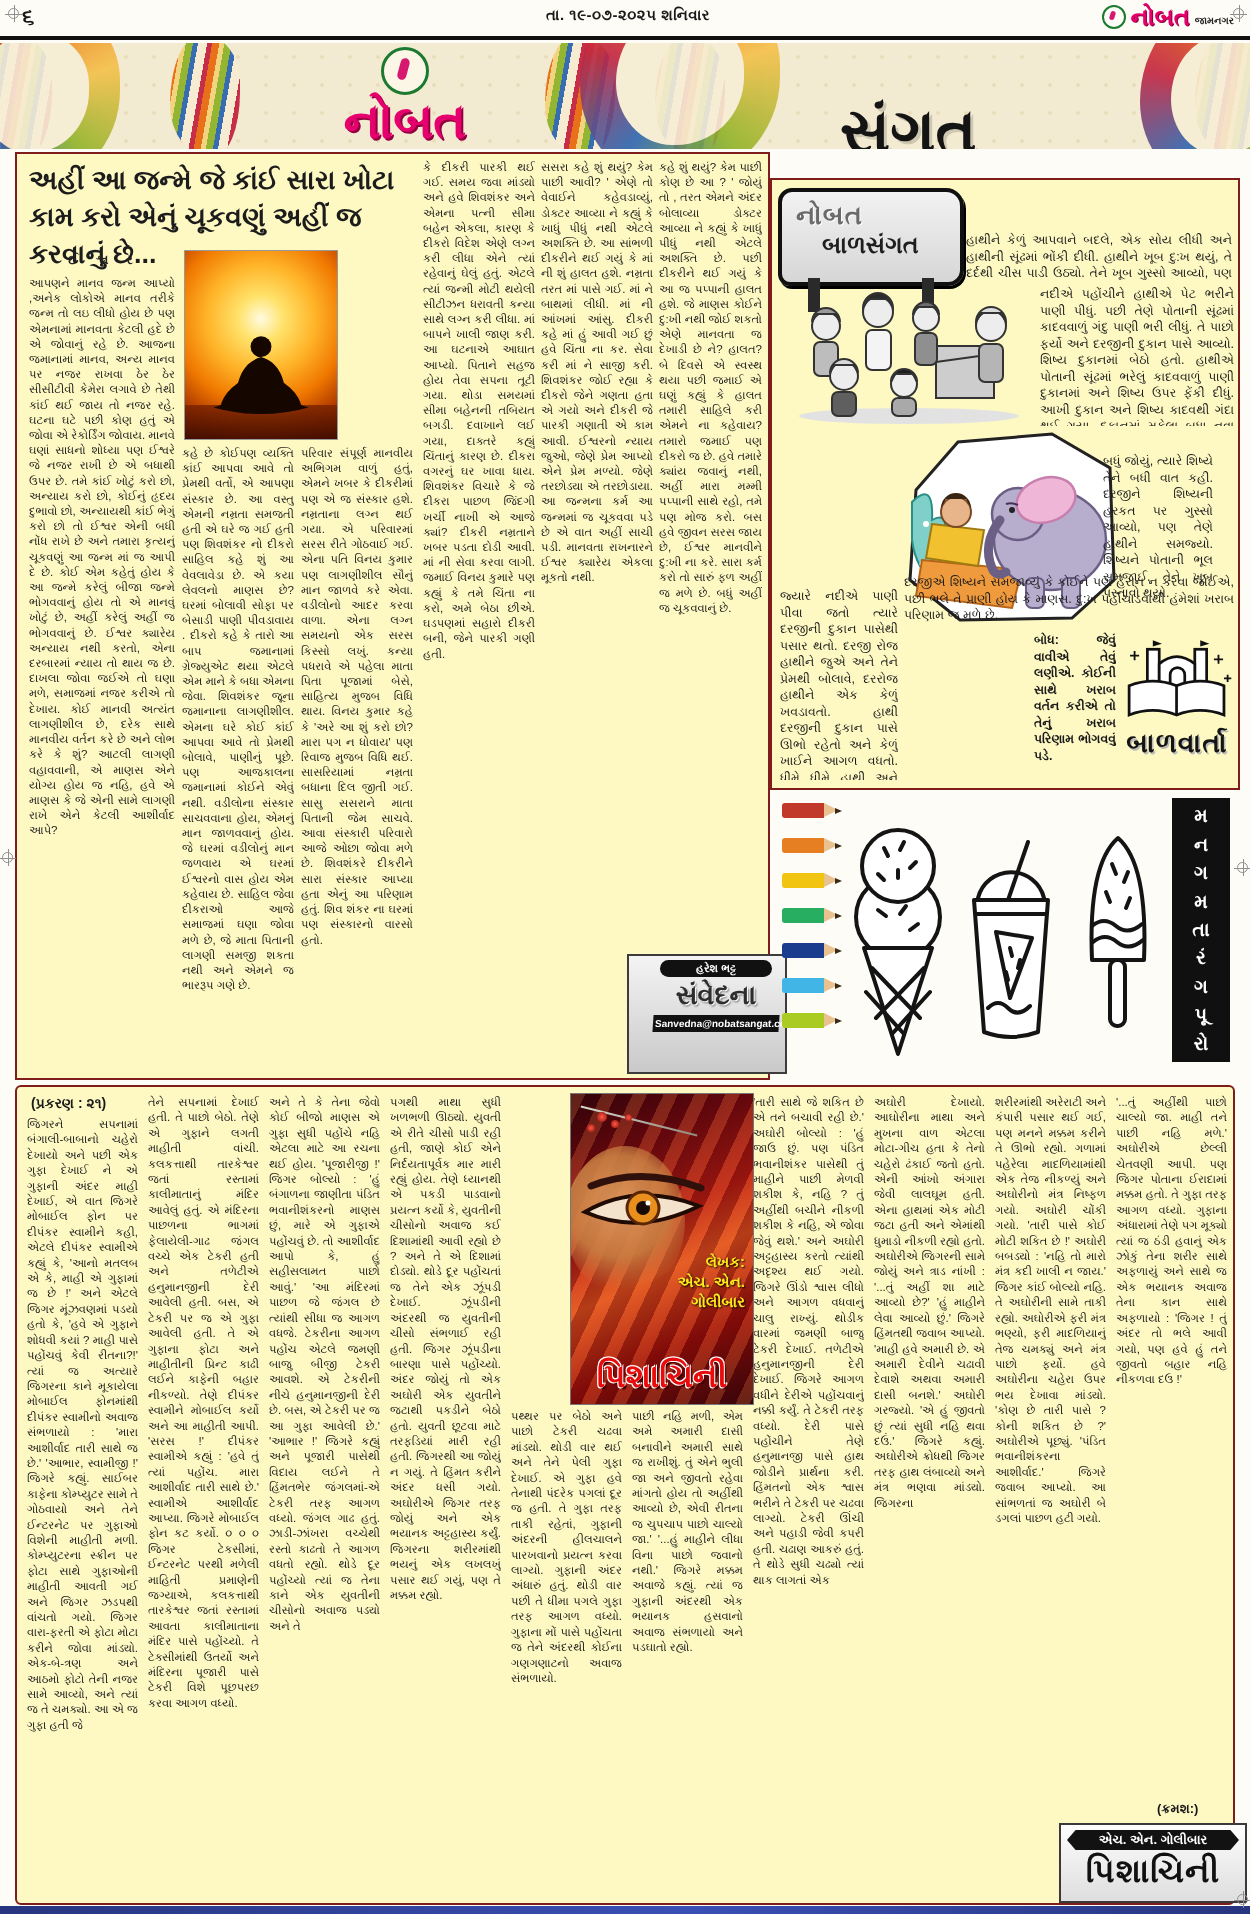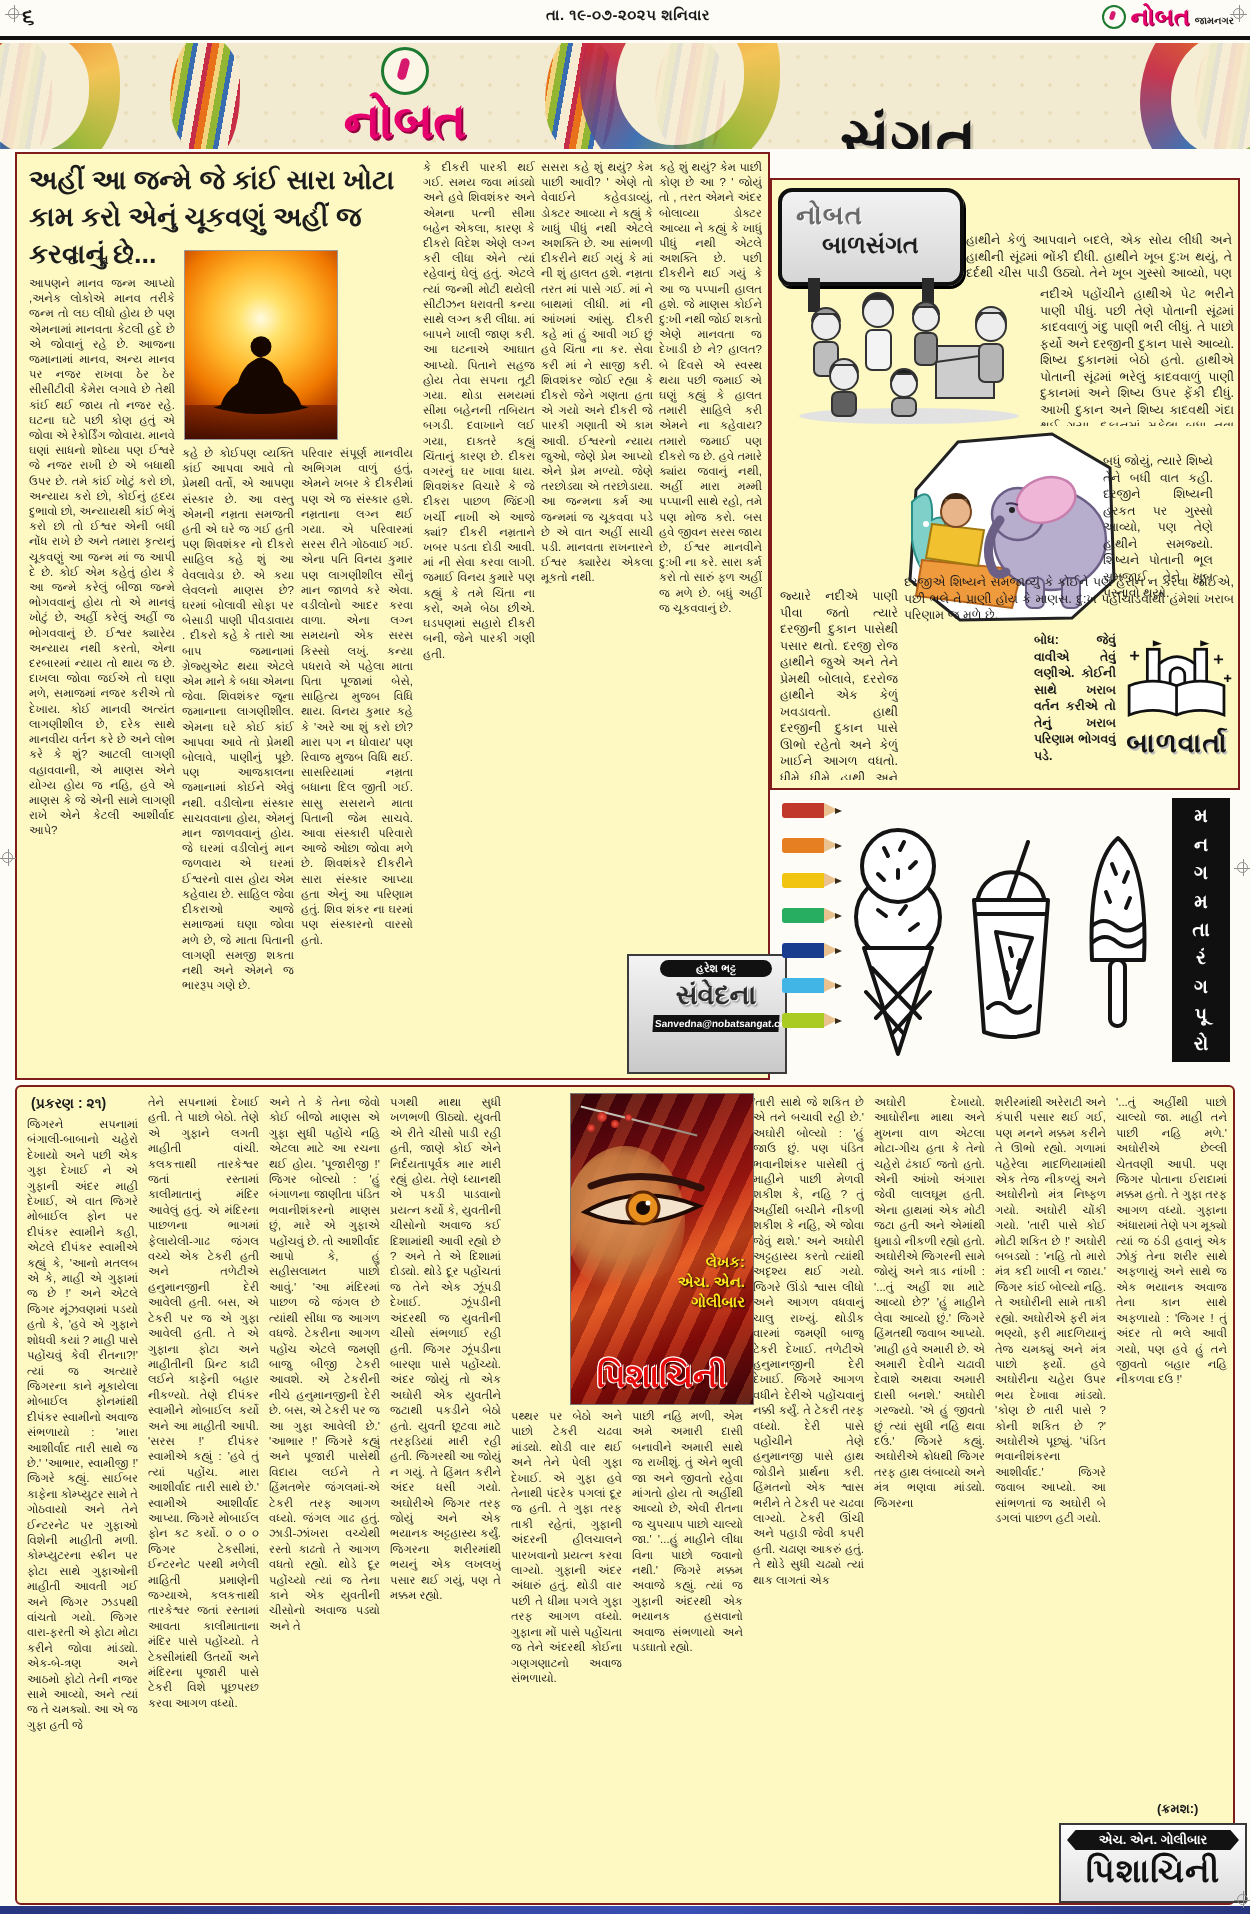--- a/index.html
+++ b/index.html
@@ -27,21 +27,21 @@
   .swirl{position:absolute;border-radius:48% 52% 55% 45%/55% 45% 52% 48%;
     background:conic-gradient(#e86a10,#f5c04a,#8db32a,#2e66b0,#c42441,#e86a10);opacity:.9;}
   .swirl::after{content:"";position:absolute;inset:18%;border-radius:inherit;background:#f7eed6;}
   .wavecol{position:absolute;top:-8px;height:122px;width:70px;opacity:.95;
     background:repeating-linear-gradient(100deg,#c42441 0 5px,#e86a10 5px 12px,#f2d27a 12px 17px,#8db32a 17px 24px,#2e66b0 24px 29px,#f7ecd2 29px 38px);
     border-radius:45% 55% 40% 60%/60% 40% 55% 45%;}
   .banner-logo{position:absolute;left:285px;top:4px;width:240px;text-align:center;}
   .banner-logo .emblem{width:42px;height:42px;margin:0 auto;border:3px solid #1b7a2f;border-radius:50%;background:#fbf6e6;position:relative;}
   .banner-logo .emblem::after{content:"";position:absolute;left:15px;top:8px;width:9px;height:22px;background:#d6186e;border-radius:5px;transform:rotate(15deg);}
   .banner-logo .brand{font-size:50px;line-height:52px;font-weight:900;color:#e5006d;text-shadow:2px 2px 0 #92003f;}
-  .section-title{position:absolute;left:840px;top:61px;font-size:62px;font-weight:900;color:#141414;text-shadow:3px 3px 0 rgba(0,0,0,.15);}
+  .section-title{position:absolute;left:840px;top:52px;font-size:62px;font-weight:900;color:#141414;text-shadow:3px 3px 0 rgba(0,0,0,.15);}
   
   .nbox{position:absolute;background:#fef9c3;border:2px solid #7f1d1d;}
   .col{position:absolute;font-size:11.5px;line-height:15.2px;text-align:justify;color:#1a1a1a;overflow:hidden;}
   
   .ma-headline{position:absolute;left:12px;top:8px;width:392px;font-size:27px;line-height:37px;font-weight:bold;color:#1c1c1c;}
   .ma-byline{position:absolute;left:14px;top:98px;width:146px;text-align:center;font-weight:bold;font-size:13px;letter-spacing:7px;color:#222;}
   .meditation{position:absolute;left:167px;top:96px;width:152px;height:188px;overflow:hidden;border:1px solid #999;
     background:radial-gradient(circle at 50% 36%,#fffbe0 0%,#ffe26b 16%,#ffb428 38%,#f07800 60%,#a83200 82%,#5c1000 100%);}
   .meditation .sea{position:absolute;left:0;bottom:0;width:100%;height:34px;background:linear-gradient(#7e2400,#3d0c00);opacity:.85;}
   .meditation svg{position:absolute;left:0;bottom:6px;}

